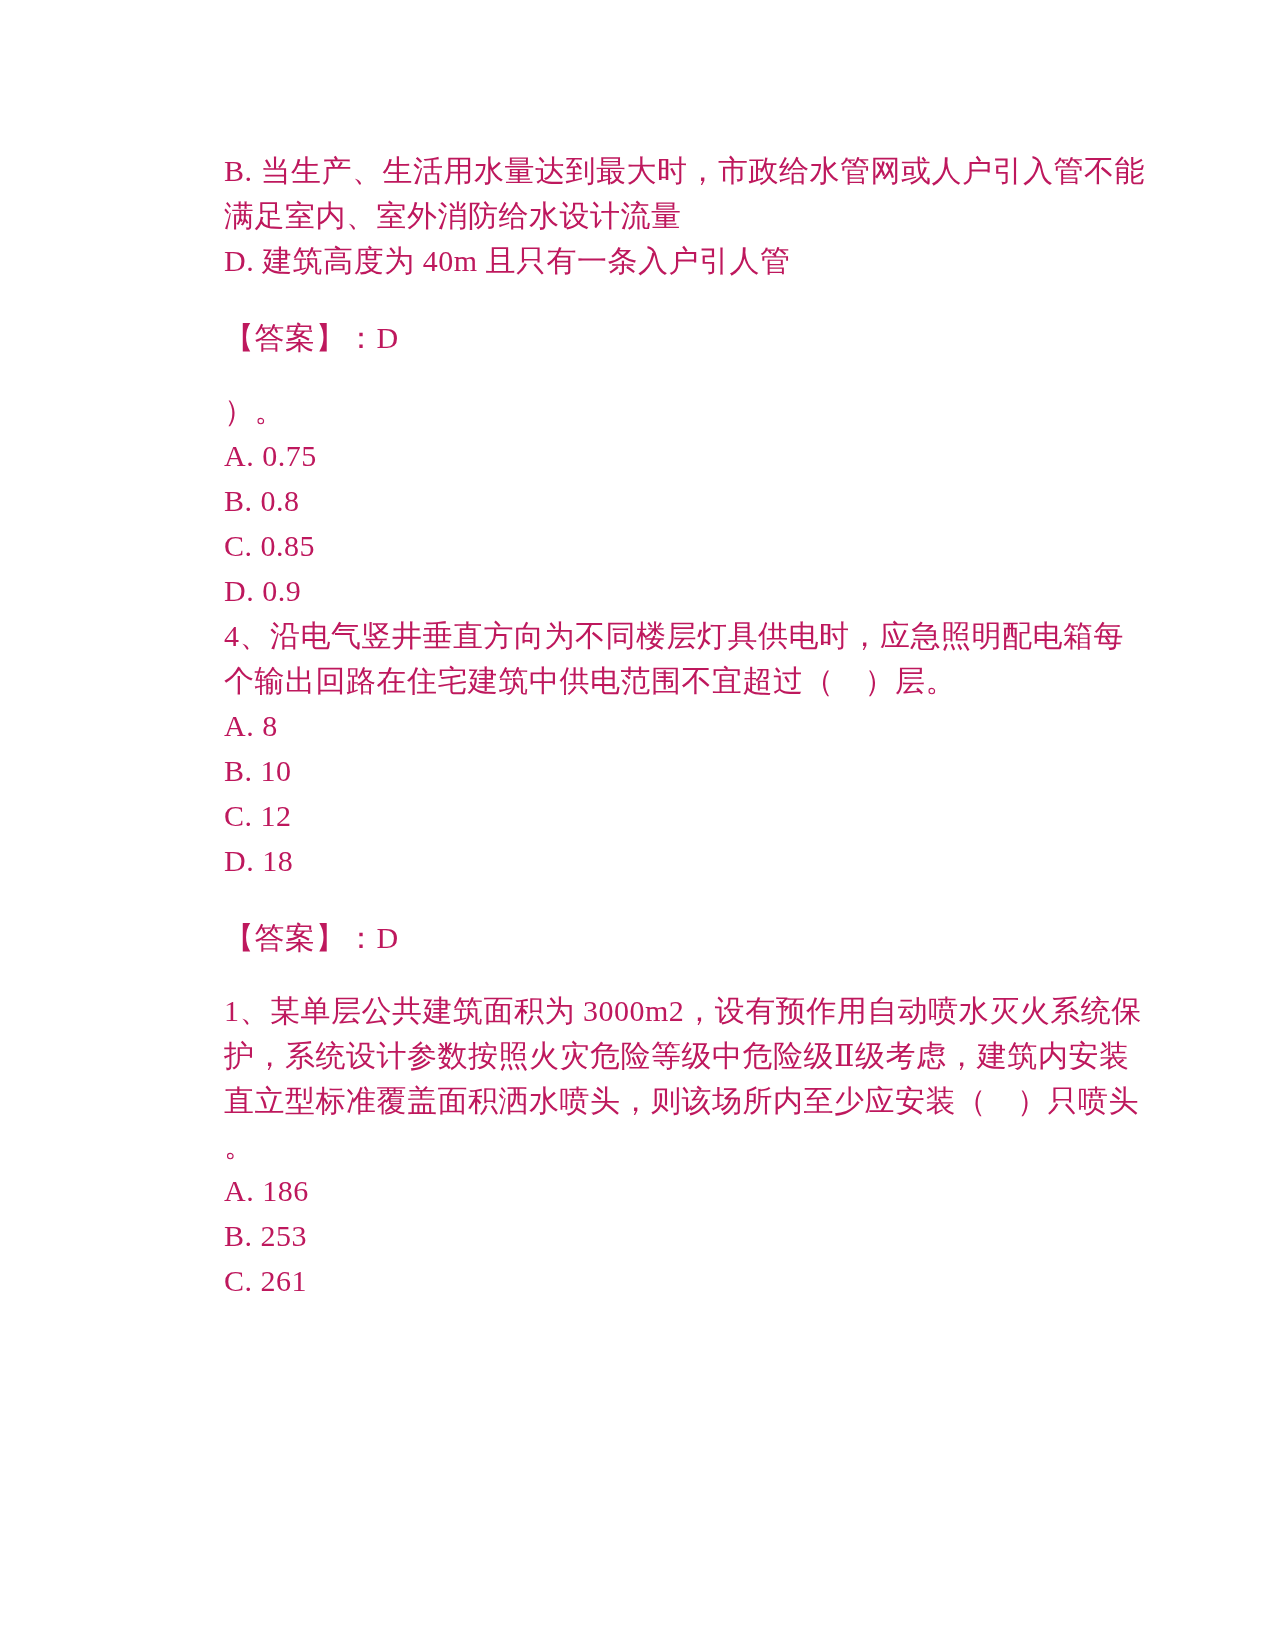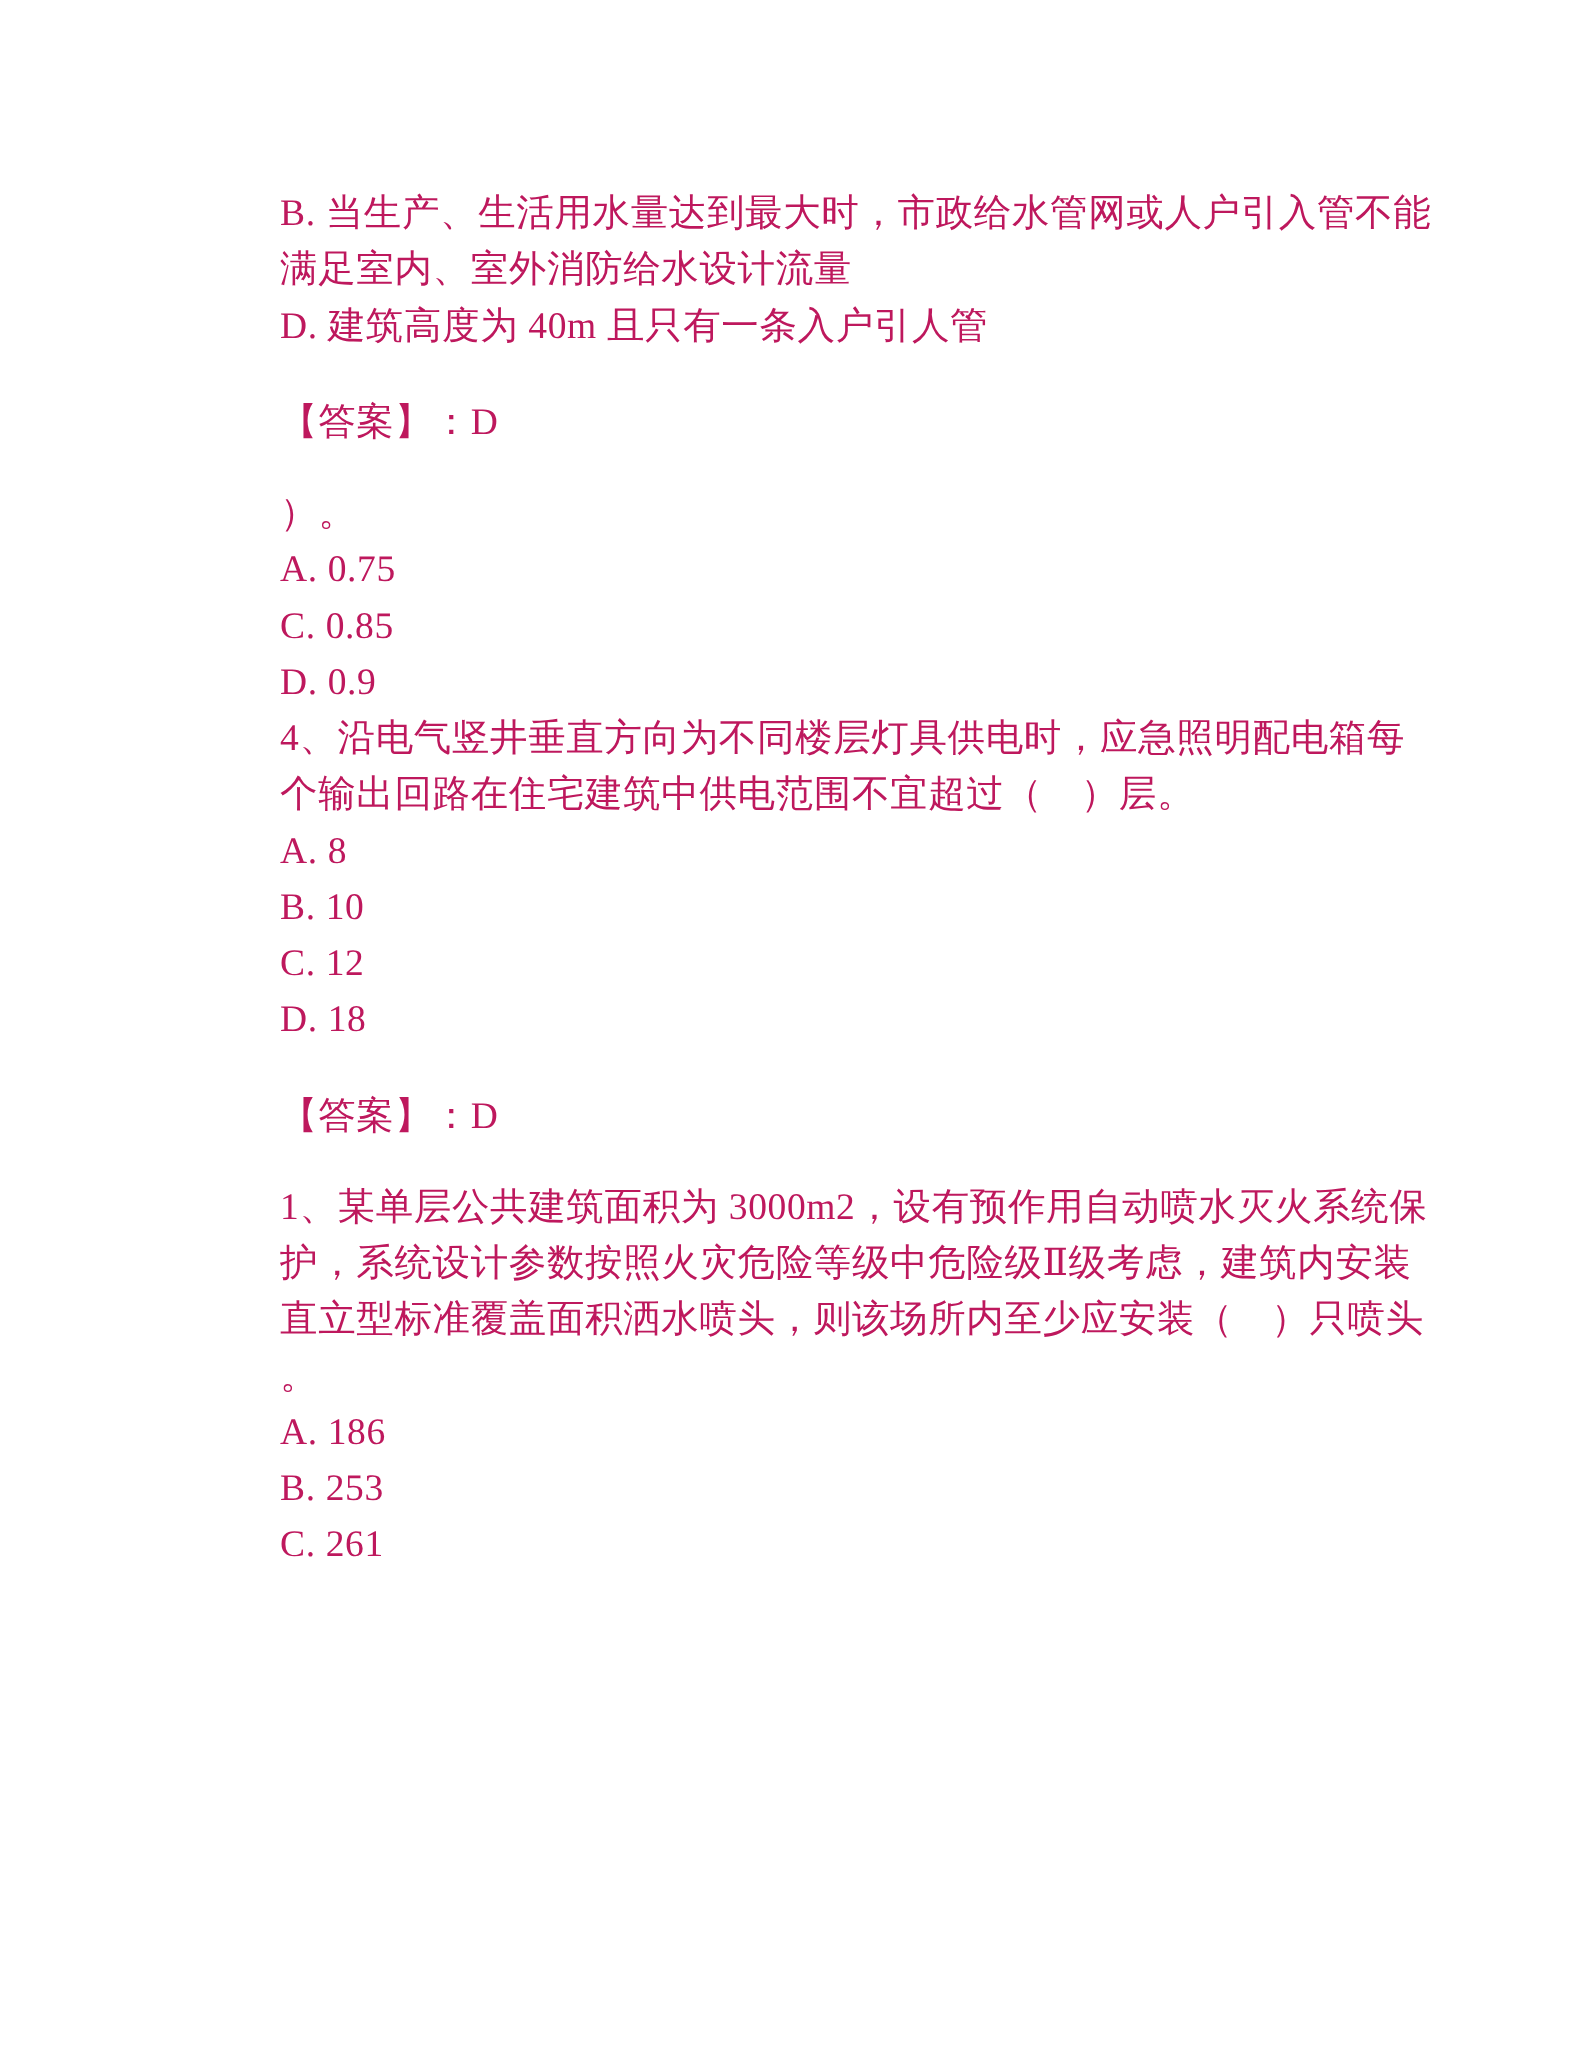--- a/index.html
+++ b/index.html
@@ -56,20 +56,21 @@
       <p class="line">D. 建筑高度为 40m 且只有一条入户引人管</p>
     </section>
 
     <section class="block answer">
       <p class="line">【答案】：D</p>
     </section>
 
     <section class="block">
       <p class="line">）。</p>
       <p class="line">A. 0.75</p>
+      <p class="line">B. 0.8</p>
       <p class="line">C. 0.85</p>
       <p class="line">D. 0.9</p>
     </section>
 
 
     <section class="block">
       <p class="line">4、沿电气竖井垂直方向为不同楼层灯具供电时，应急照明配电箱每</p>
       <p class="line">个输出回路在住宅建筑中供电范围不宜超过（　）层。</p>
       <p class="line">A. 8</p>
       <p class="line">B. 10</p>

